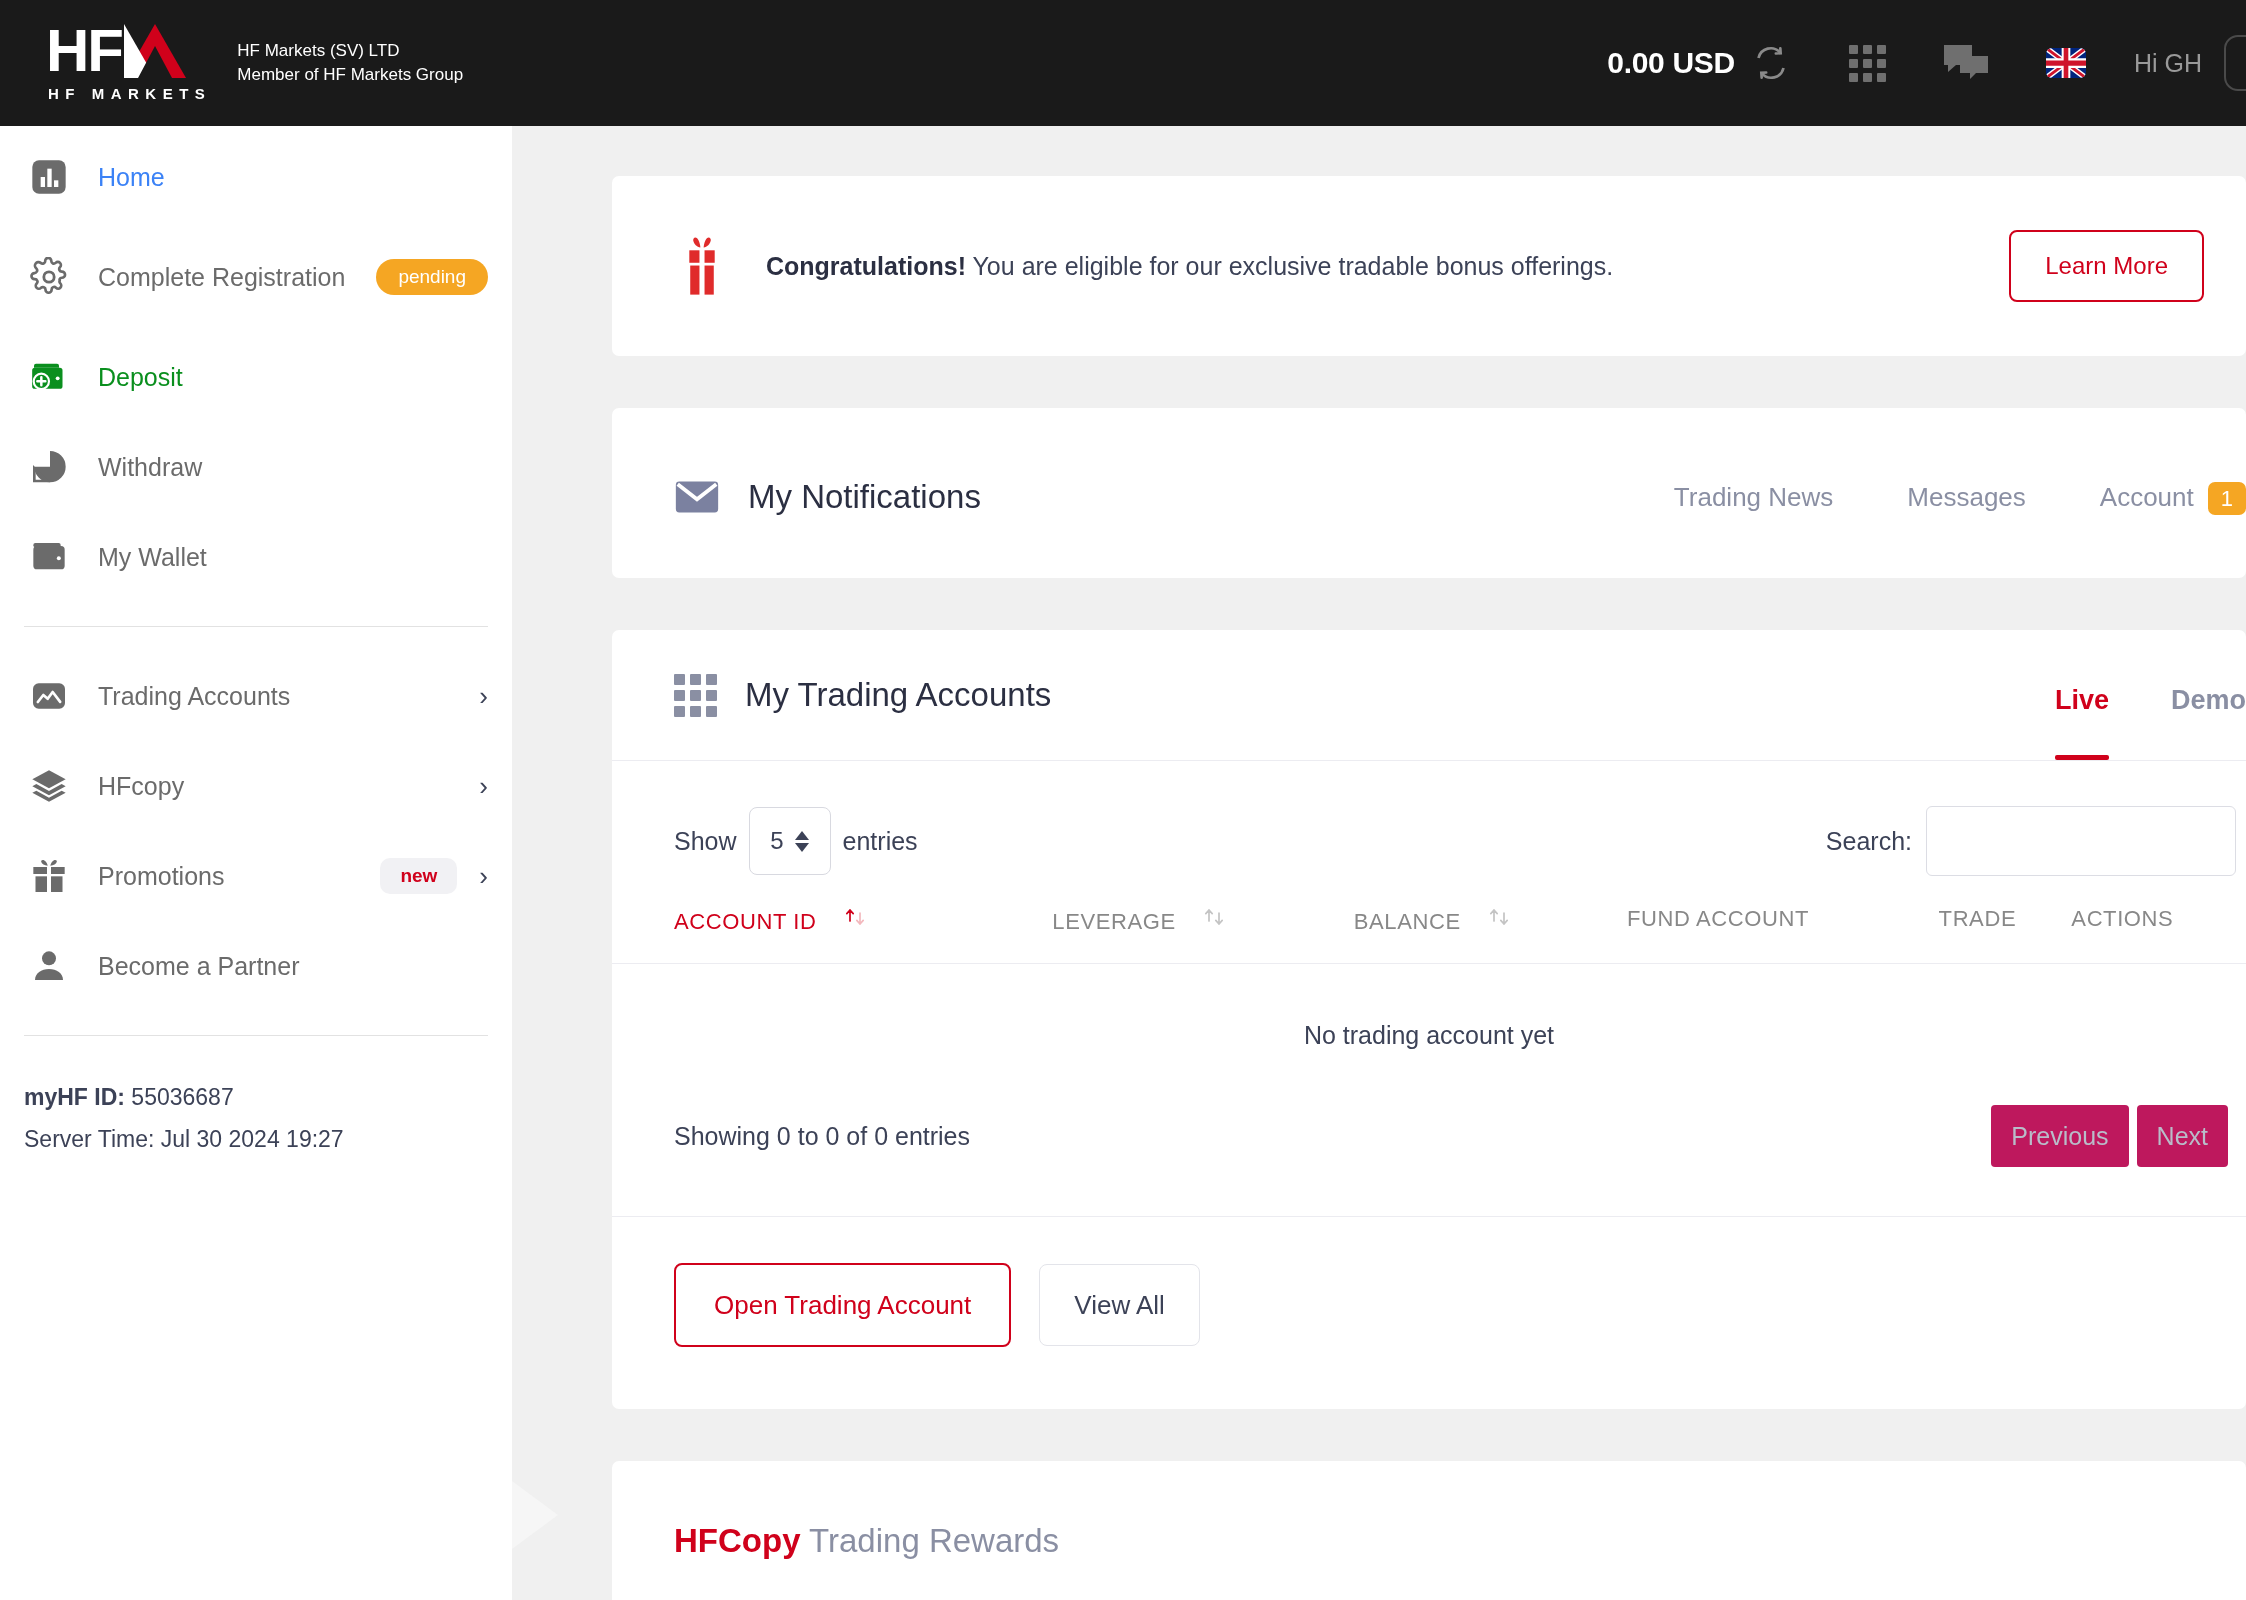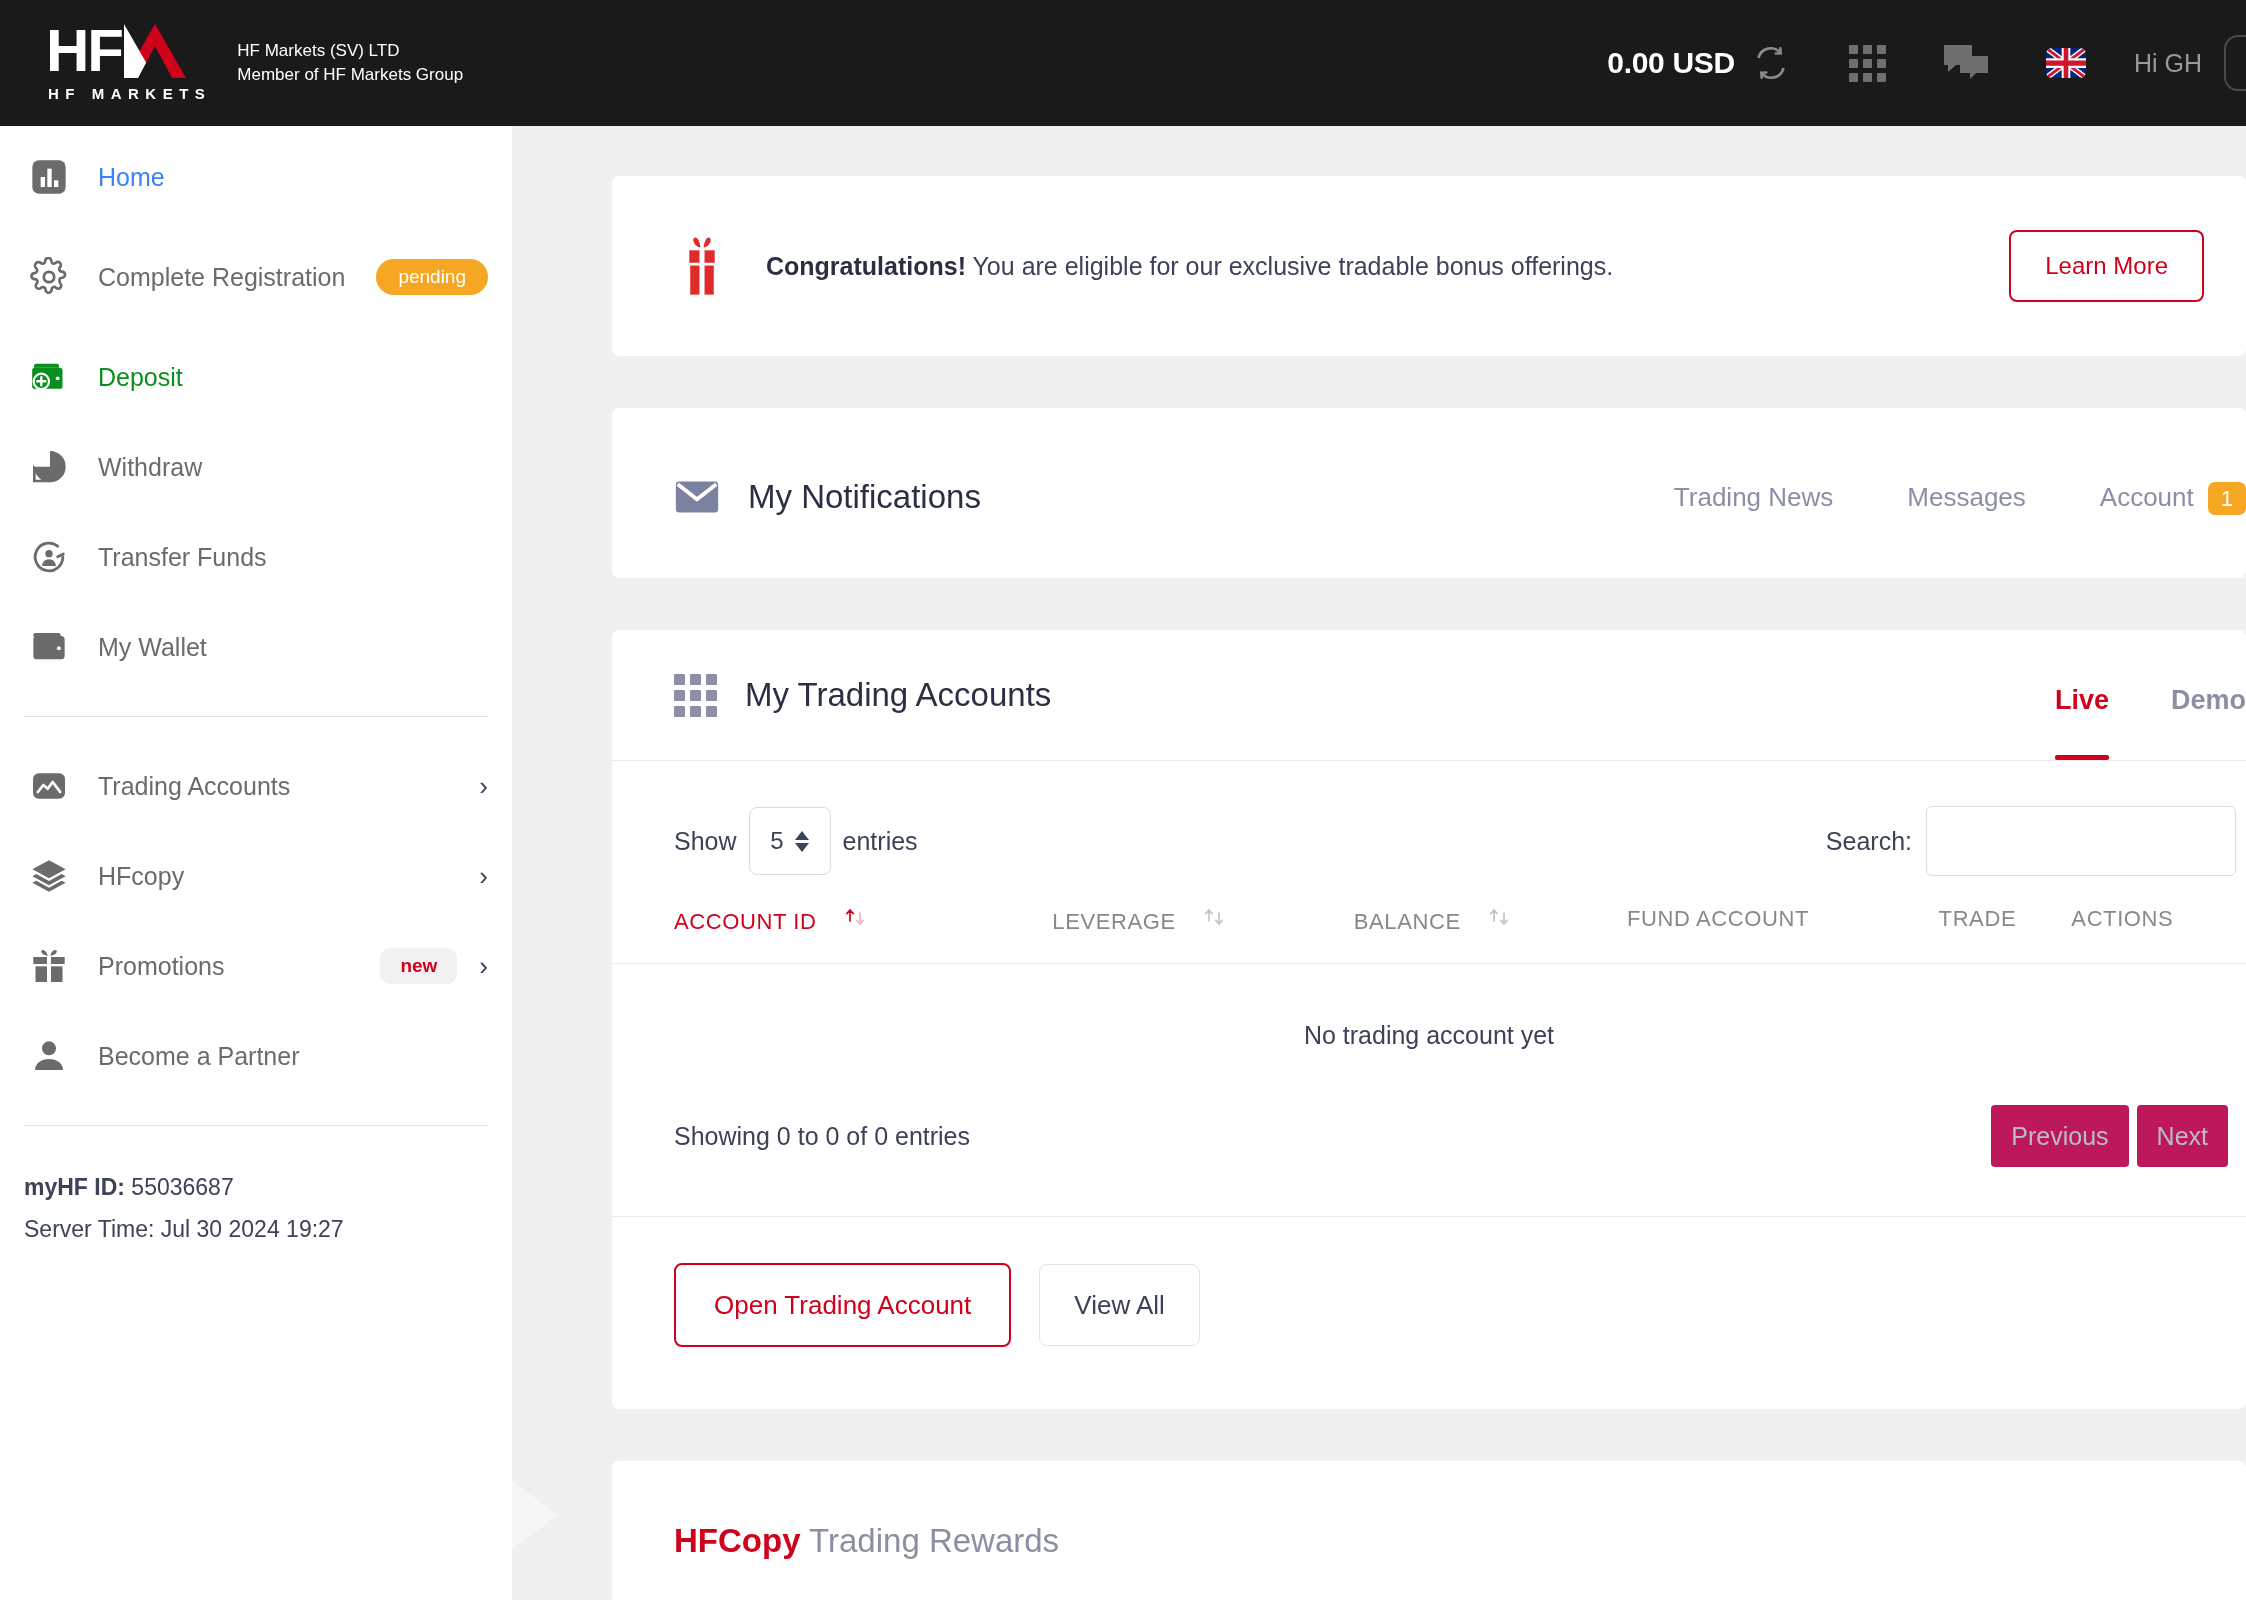--- a/index.html
+++ b/index.html
@@ -441,31 +441,20 @@
   <div class="nav-item">
     <span class="nav-ico">
       <svg width="40" height="40" viewBox="0 0 24 24">
         <path d="M12.6 2.4a9.4 9.4 0 1 1-9.4 9.4h9.4z" fill="#6b6b6b"></path>
         <path d="M3.2 12.8v7.6h7.6z" fill="none" stroke="#6b6b6b" stroke-width="1.6"></path>
       </svg>
     </span>
     <span class="nav-label">Withdraw</span>
   </div>
 
-  <div class="nav-item">
-    <span class="nav-ico">
-      <svg width="40" height="40" viewBox="0 0 24 24" fill="none" stroke="#6b6b6b" stroke-width="1.7">
-        <path d="M20.3 12a8.3 8.3 0 1 1-3.1-6.5" stroke-linecap="round"></path>
-        <path d="M20.6 10.2l-3.4 1.6" stroke-linecap="round"></path>
-        <circle cx="12" cy="10" r="2.2" fill="#6b6b6b" stroke="none"></circle>
-        <path d="M7.9 17.4c0-2.3 1.8-4 4.1-4s4.1 1.7 4.1 4" fill="#6b6b6b" stroke="none"></path>
-      </svg>
-    </span>
-    <span class="nav-label">Transfer Funds</span>
-  </div>
 
   <div class="nav-item">
     <span class="nav-ico">
       <svg width="40" height="40" viewBox="0 0 24 24">
         <rect x="2.6" y="5.4" width="18.8" height="14" rx="2.2" fill="#6b6b6b"></rect>
         <rect x="2.6" y="3.6" width="16.4" height="2.6" rx="1.2" fill="#6b6b6b"></rect>
         <circle cx="17.9" cy="12.8" r="1.2" fill="#fff"></circle>
       </svg>
     </span>
     <span class="nav-label">My Wallet</span>

